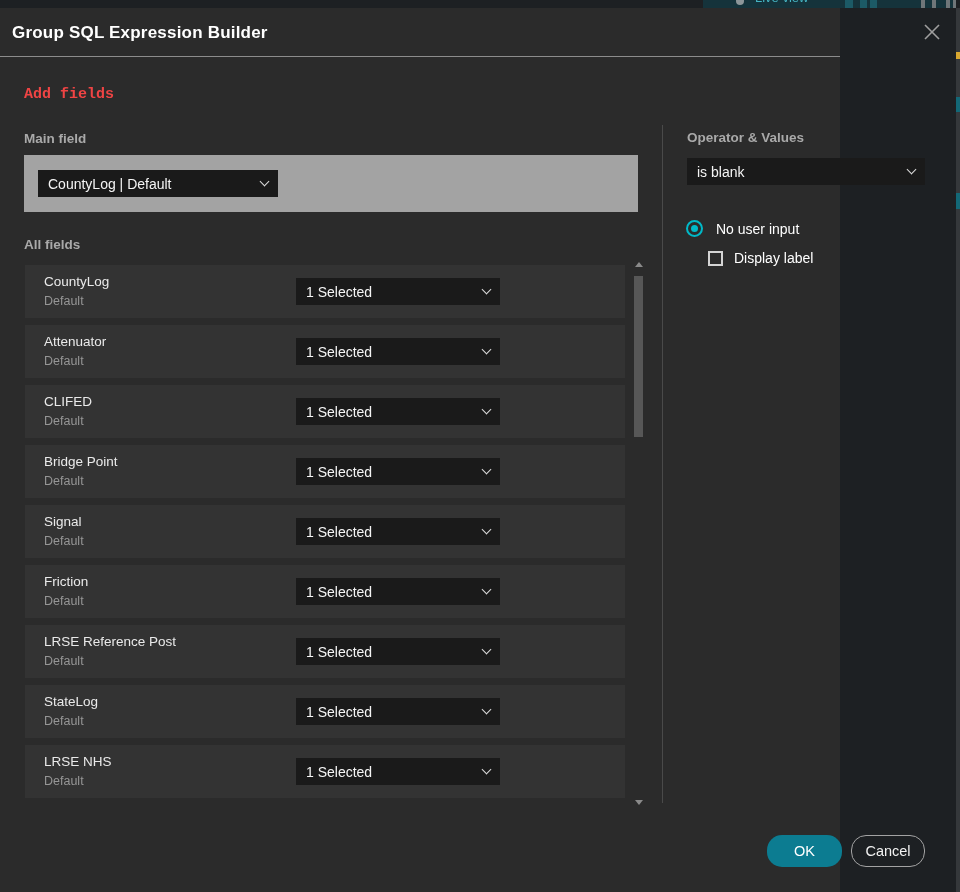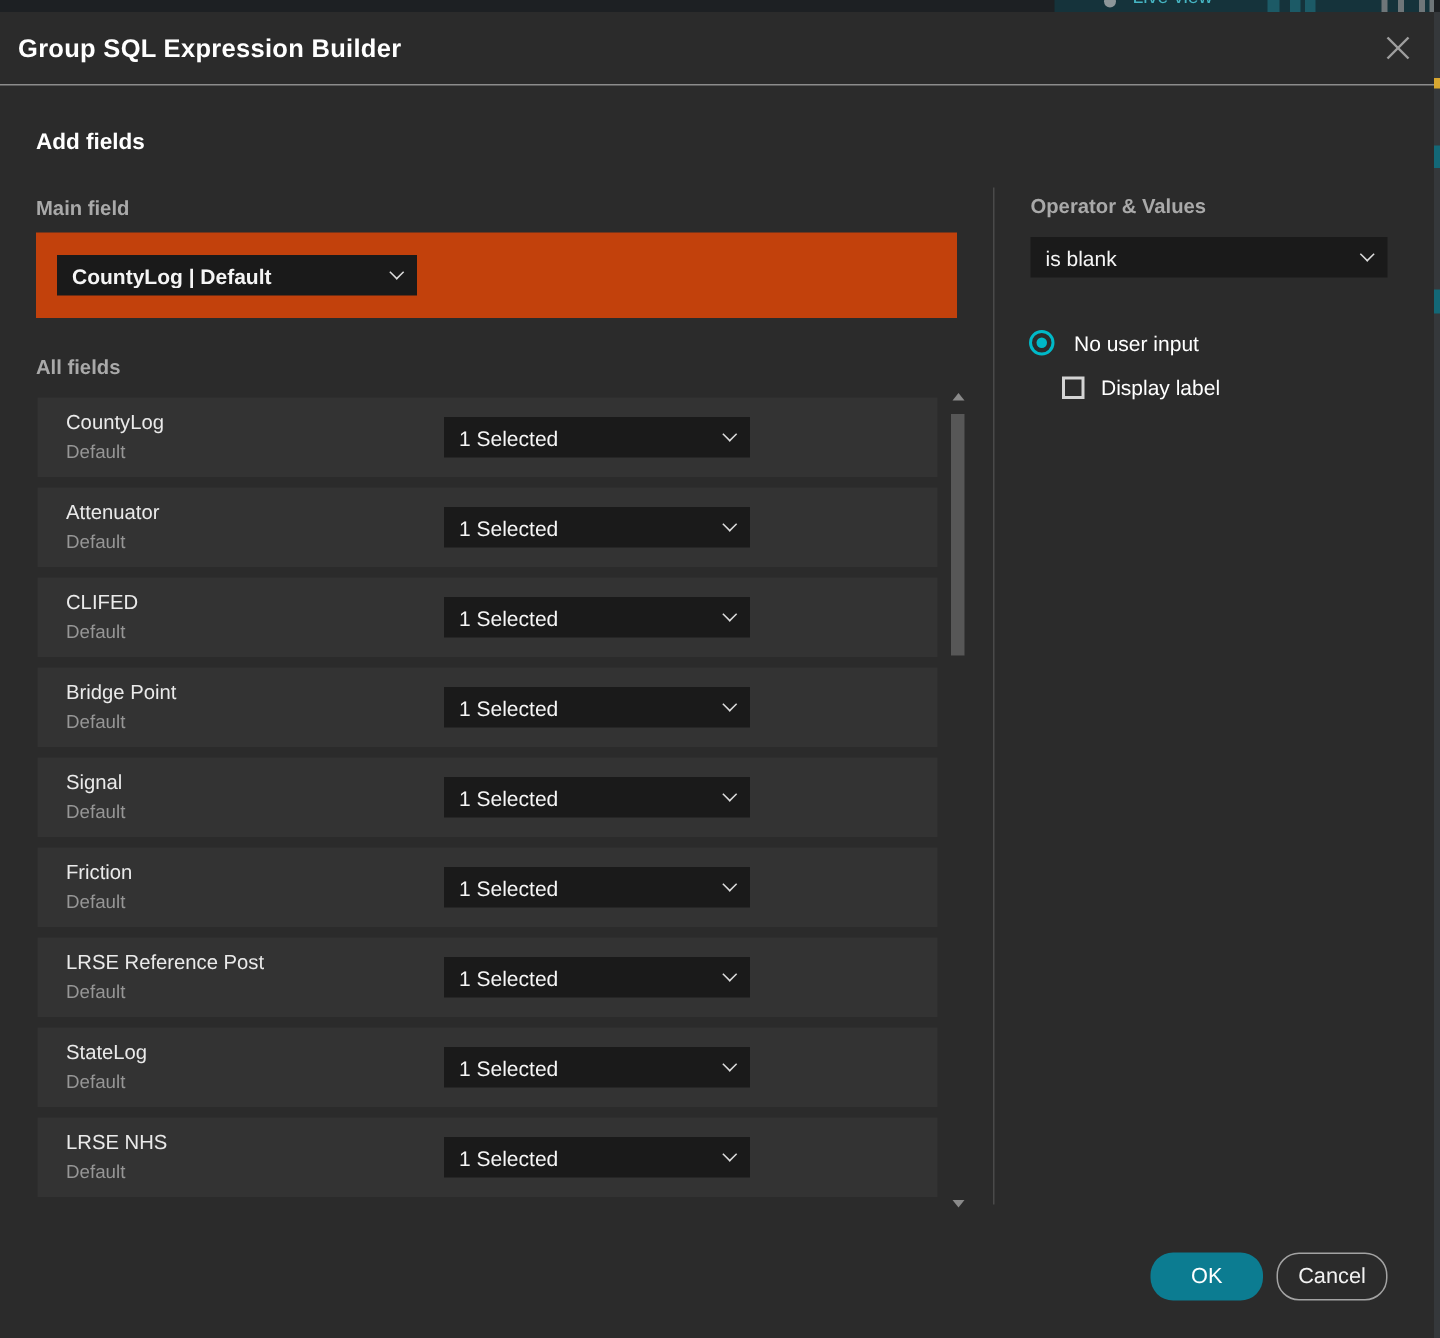--- a/index.html
+++ b/index.html
@@ -14,32 +14,32 @@
   
   .top-strip { position:absolute; left:0; top:0; width:960px; height:8px; background:#1d2023; overflow:hidden; }
   .lv-panel { position:absolute; left:703px; top:0; width:253px; height:8px; background:#15333b; overflow:hidden; }
   .lv-dot { position:absolute; left:33px; top:-3px; width:8px; height:8px; border-radius:50%; background:#8d9699; }
   .lv-text { position:absolute; left:52px; top:-10px; font-size:13px; color:#46b6c4; white-space:nowrap; }
   .frag { position:absolute; top:0; height:8px; }
   .right-sliver { position:absolute; left:956px; top:8px; width:4px; height:884px; background:#35383b; overflow:hidden; }
   .rs-frag { position:absolute; left:0; width:4px; }
 
   
-  .modal { position:absolute; left:0; top:8px; width:956px; height:884px; background:#2b2b2b; }
+  .modal { position:absolute; left:0; top:8px; width:840px; height:884px; background:#2b2b2b; }
   .modal-header { position:absolute; left:0; top:0; width:100%; height:49px; border-bottom:1px solid #8c8c8c; }
   .modal-title { position:absolute; left:12px; top:0; line-height:49px; font-size:17px; font-weight:600; color:#ffffff; letter-spacing:.2px; }
   .close-btn { position:absolute; left:920px; top:12px; width:24px; height:24px; display:flex; align-items:center; justify-content:center; cursor:pointer; }
 
-  .section-title { position:absolute; left:24px; top:78px; font-size:15px; font-weight:700; color:#ffffff; }
+  .section-title { position:absolute; left:24px; top:78px; font-size:15px; font-weight:700; color:#ef4444;font-family:Liberation Mono, monospace; }
   .sub-label { position:absolute; font-size:13.5px; font-weight:700; color:#a9a9a9; }
   .lbl-mainfield { left:24px; top:123px; }
   .lbl-allfields { left:24px; top:229px; }
   .lbl-operator { left:687px; top:122px; }
 
-  .main-container { position:absolute; left:24px; top:147px; width:614px; height:57px; background:#c2410c;font-weight:bold; }
+  .main-container { position:absolute; left:24px; top:147px; width:614px; height:57px; background:#a3a3a3; }
 
   .dropdown {
     position:absolute; height:27px; background:#1a1a1a; color:#f5f5f5;
     display:flex; align-items:center; padding:0 10px; font-size:14px; cursor:pointer;
   }
   .dropdown .dd-text { flex:1; white-space:nowrap; overflow:hidden; }
   .chev {
     width:7px; height:7px; border-right:1.5px solid #dcdcdc; border-bottom:1.5px solid #dcdcdc;
     transform:rotate(45deg); margin-top:-4px; flex-shrink:0;
   }

